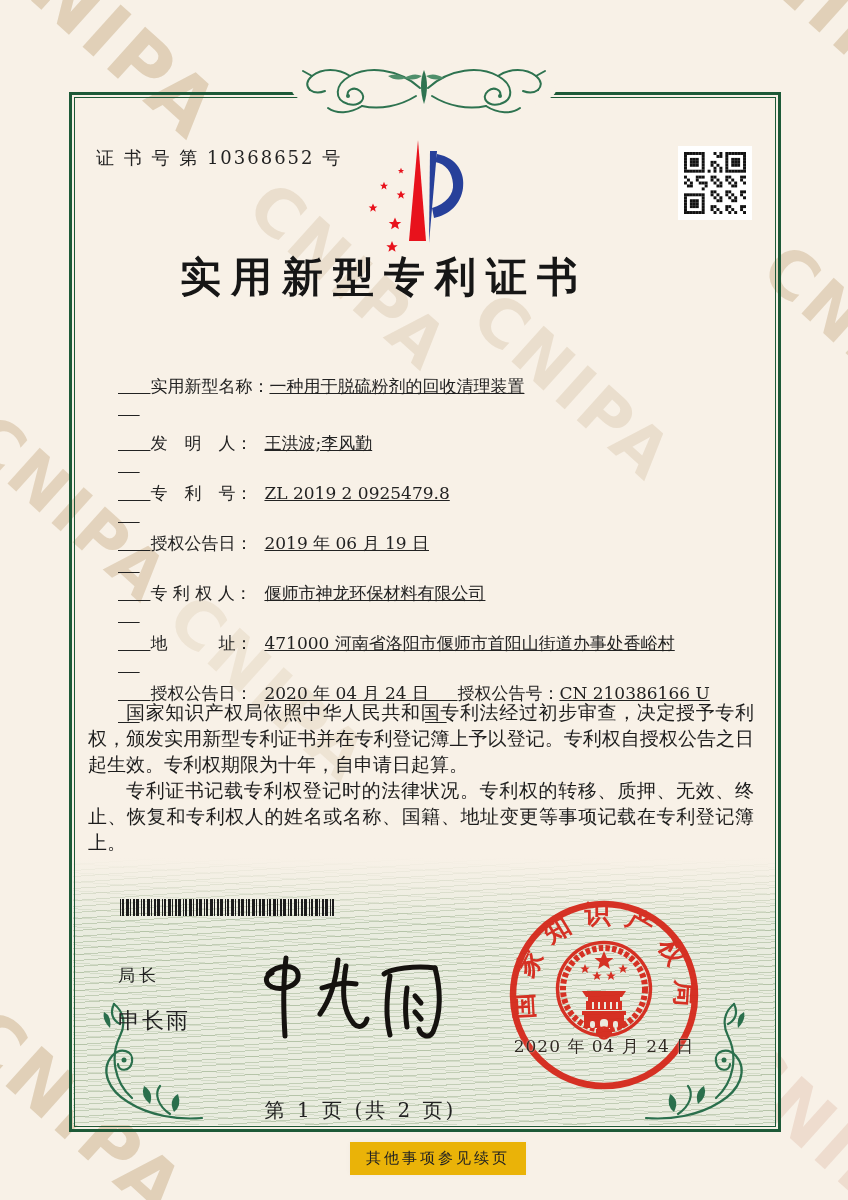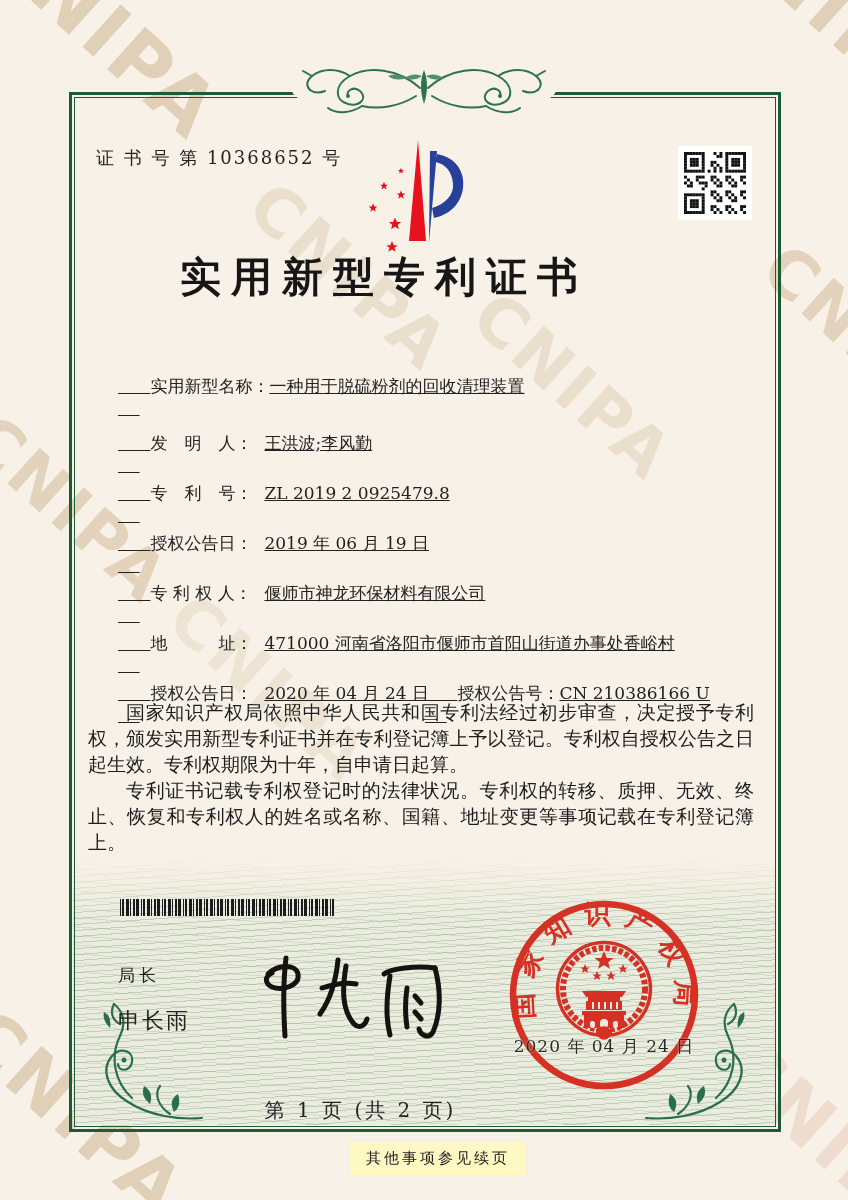--- a/index.html
+++ b/index.html
@@ -60,21 +60,21 @@
   .sig-name{position:absolute;left:118px;top:1006px;font-size:22px;letter-spacing:2px;}
   .signature{position:absolute;left:238px;top:940px;width:215px;height:110px;}
 
   .seal{position:absolute;left:508px;top:899px;width:192px;height:192px;opacity:0.95;}
   .seal svg{position:absolute;left:0;top:0;}
   .seal-ring-text{font-family:"DejaVu Serif","Liberation Serif",serif;font-size:26px;font-weight:bold;fill:var(--seal-red);letter-spacing:13px;}
   .seal-date{position:absolute;left:0;top:136px;width:192px;text-align:center;font-size:17px;letter-spacing:1px;
              color:#272019;text-shadow:0 0 2px rgba(255,255,255,0.85);white-space:pre;}
 
   .page-info{position:absolute;left:0;top:1097px;width:721px;text-align:center;font-size:20px;letter-spacing:3px;}
-  .cont-note{position:absolute;left:50%;top:1142px;transform:translateX(-50%);background:#fef9c3;
+  .cont-note{position:absolute;left:50%;top:1142px;transform:translateX(-50%);background:#eab308;
              padding:7px 16px;font-size:15px;letter-spacing:3px;white-space:pre;box-shadow:0 0 6px rgba(0,0,0,0.03);}
 </style>
 </head>
 <body>
 
 <div class="page">
 
   <div class="wm wm1">CNIPA</div>
   <div class="wm wm2">CNIPA</div>
   <div class="wm wm3">CNIPA</div>

